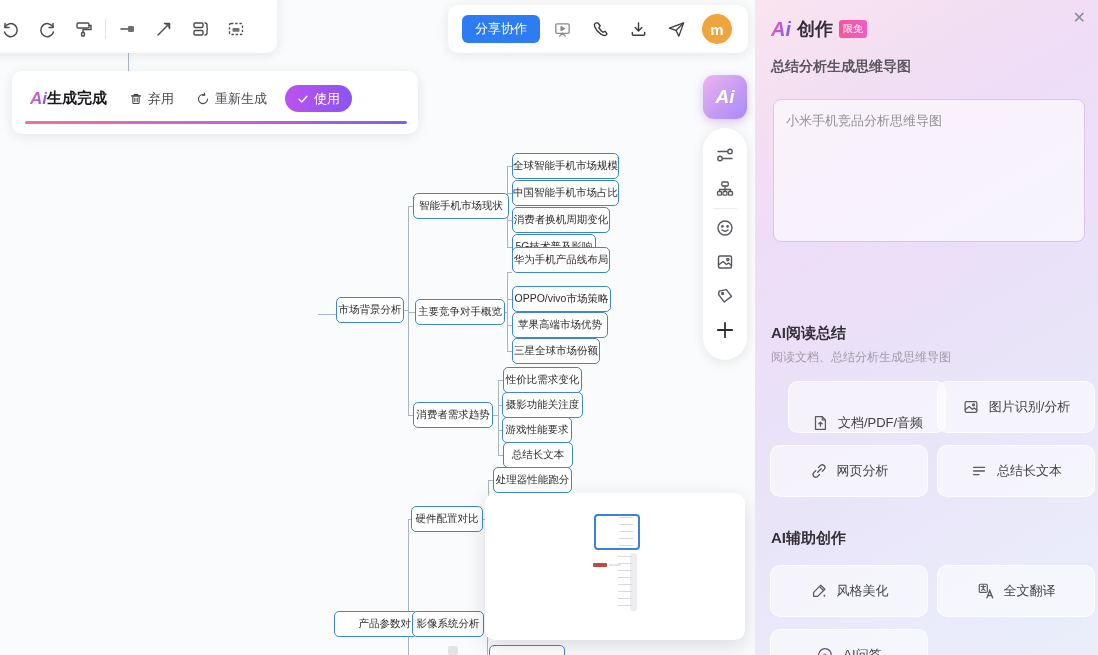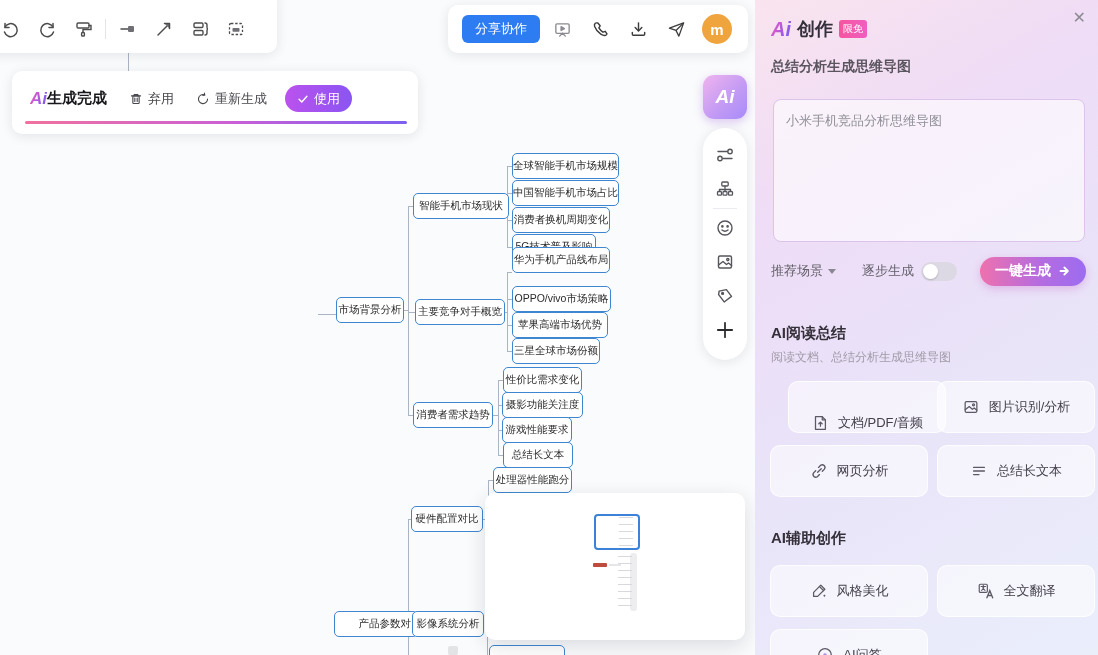--- a/index.html
+++ b/index.html
@@ -323,36 +323,20 @@
 
     <div id="panel-head">
       <span class="ai-grad-text" id="panel-ai">Ai</span>
       <span id="panel-title">创作</span>
       <span id="panel-badge">限免</span>
     </div>
     <div id="panel-sub">总结分析生成思维导图</div>
 
     <textarea id="prompt-box" style="">小米手机竞品分析思维导图</textarea>
 
-    <div id="gen-controls">
-      <div id="scene-dd">
-        <span>推荐场景</span>
-        <span class="caret"></span>
-      </div>
-      <div id="stepwise">
-        <span>逐步生成</span>
-        <div id="toggle"></div>
-      </div>
-      <button id="one-click-btn">
-        <span>一键生成</span>
-        <svg width="14" height="14" viewBox="0 0 20 20" fill="none" stroke="#fff" stroke-width="2.6" stroke-linecap="round" stroke-linejoin="round">
-            <path d="M5 10 H15 M10.5 5 L15.5 10 L10.5 15"></path>
-          </svg>
-      </button>
-    </div>
 
     <div class="sect-title" style="top:324px;">AI阅读总结</div>
     <div class="sect-sub" style="top:349px;">阅读文档、总结分析生成思维导图</div>
 
     <div class="panel-btn" style="left:33px; top:381px;align-items:flex-end;">
       <span class="pico">
         <svg width="18" height="18" viewBox="0 0 20 20" fill="none" stroke="currentColor" stroke-width="1.4" stroke-linecap="round" stroke-linejoin="round">
             <path d="M5 3 H12.5 L16 6.5 V17 H5 Z"></path>
             <path d="M12.5 3 V6.5 H16"></path>
             <path d="M10.5 9 V13.5 M8.6 10.8 L10.5 9 L12.4 10.8"></path>

